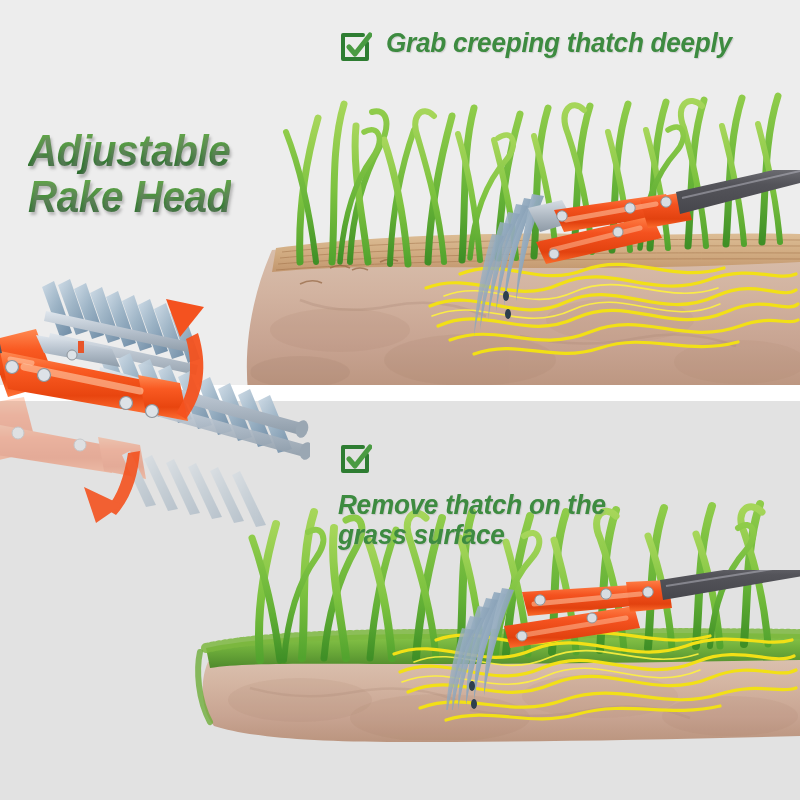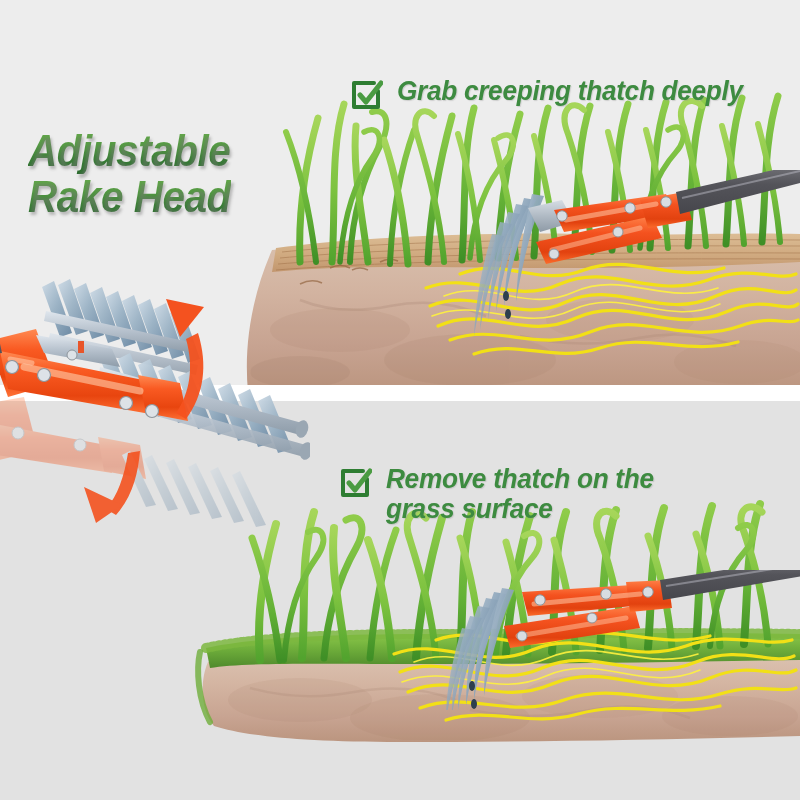--- a/index.html
+++ b/index.html
@@ -28,22 +28,22 @@
   #headline .ln{
     display:block;
     background:linear-gradient(180deg,#6aab4e 0%,#539a42 38%,#357a33 72%,#2b6b2e 100%);
     -webkit-background-clip:text;background-clip:text;
     color:transparent;-webkit-text-fill-color:transparent;
     white-space:nowrap;
   }
 
   
   .caption{position:absolute;display:flex;align-items:flex-start;gap:14px;z-index:60;}
-  #caption-top{left:349px;top:28px;margin-top:48px;}
-  #caption-bottom{left:338px;top:464px;}
+  #caption-top{left:338px;top:28px;}
+  #caption-bottom{left:338px;top:440px;flex-direction:column;}
   .caption .cap-text{
     font-style:italic;font-weight:bold;color:#3d8b40;
     font-size:27px;line-height:30px;letter-spacing:-0.3px;
     transform:scaleX(0.97);transform-origin:left top;
     text-shadow:1px 1px 1px rgba(150,150,150,.35);
   }
   .caption .cap-text .ln2{display:block;}
   .chk{flex:0 0 auto;width:34px;height:34px;position:relative;margin-top:2px;}
 
   

